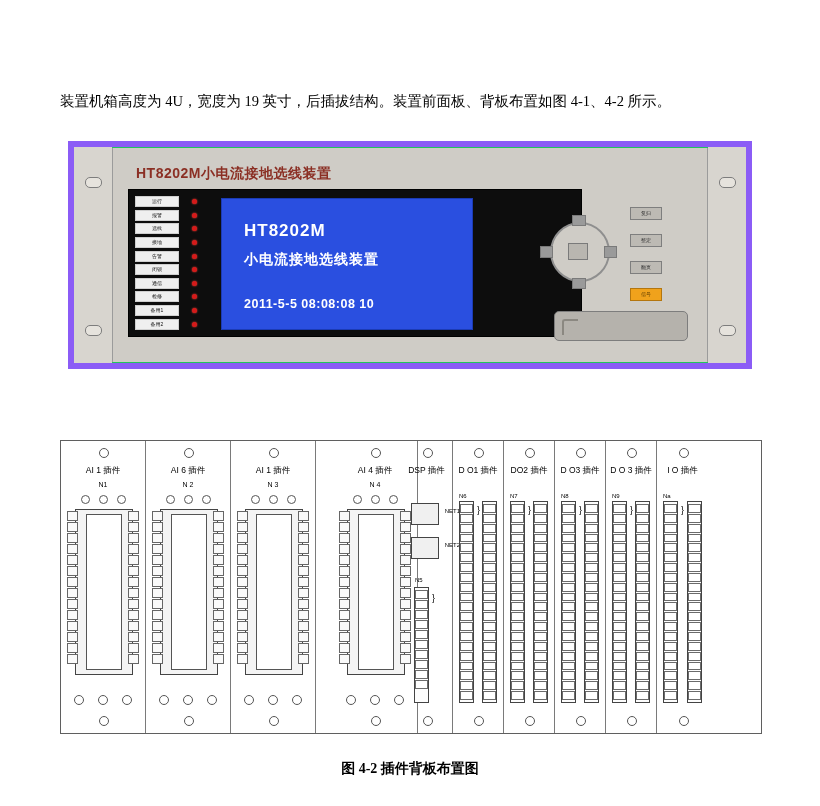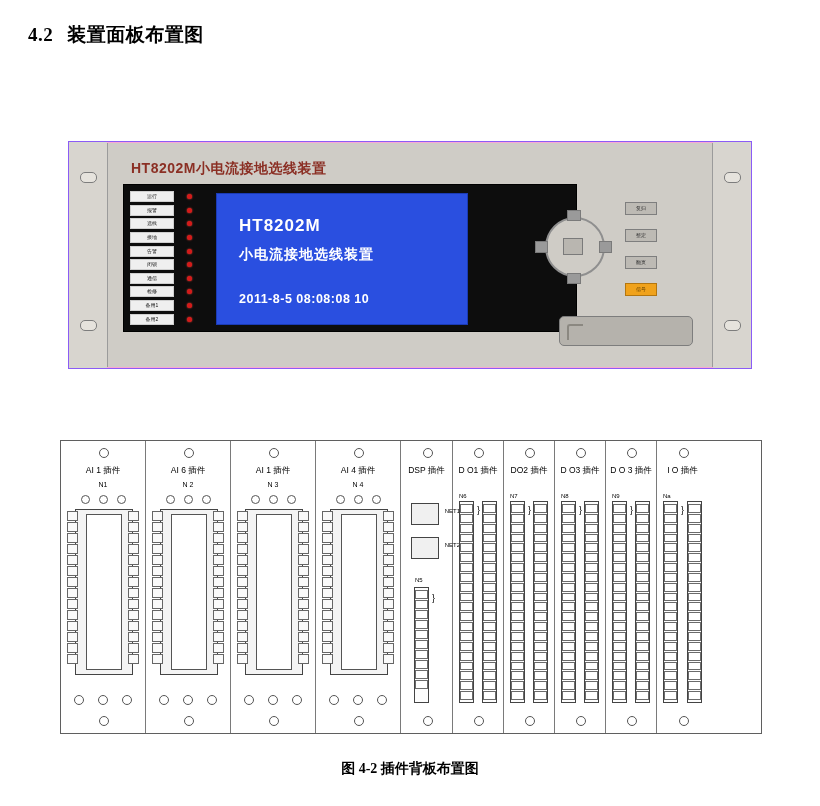--- a/index.html
+++ b/index.html
@@ -45,22 +45,22 @@
   .fig1-wrap {
     position: absolute;
     left: 68px;
     top: 141px;
     width: 684px;
     height: 228px;
   }
   .chassis {
     position: absolute;
     inset: 0;
-    background: #f9a8d4;
-    border: 1px solid #8b5cf6;
+    background: #22c55e;
+    border: 6px solid #8b5cf6;
   }
   .chassis-inner {
     position: absolute;
     left: 38px;
     top: 1px;
     right: 38px;
     bottom: 1px;
     background: #cfccc6;
     border-left: 1px solid #9b9b9b;
     border-right: 1px solid #9b9b9b;
@@ -438,24 +438,22 @@
     font-size: 6px;
     font-family: "Liberation Sans", sans-serif;
     white-space: nowrap;
   }
 </style>
 </head>
 <body>
 
 <div class="page">
 
-  <div class="section-title">
-    <span class="num">4.2</span><span>装置面板布置图</span>
-  </div>
-
+
+  <div class="body-para">装置机箱高度为 4U，宽度为 19 英寸，后插拔结构。装置前面板、背板布置如图 4-1、4-2 所示。</div>
 
   <div class="fig1-wrap">
     <div class="chassis">
       <div class="chassis-inner"></div>
 
       <div class="ear left">
         <div class="ear-hole h1"></div>
         <div class="ear-hole h2"></div>
       </div>
       <div class="ear right">
@@ -507,21 +505,21 @@
           </div>
           <div class="led-row">
             <div class="led-label">备用2</div>
             <div class="led-dot"></div>
           </div>
         </div>
 
         <div class="lcd">
           <div class="lcd-line lcd-l1">HT8202M</div>
           <div class="lcd-line lcd-l2">小电流接地选线装置</div>
-          <div class="lcd-line lcd-l3">2011-8-5  08:08:08     10</div>
+          <div class="lcd-line lcd-l3">2011-5-5  08:08:08     10</div>
         </div>
       </div>
 
       <div class="keypad">
         <div class="keypad-ring"></div>
         <div class="kbtn up"></div>
         <div class="kbtn down"></div>
         <div class="kbtn left"></div>
         <div class="kbtn right"></div>
         <div class="kbtn center"></div>
@@ -690,21 +688,21 @@
           <div class="t"></div>
           <div class="t"></div>
       </div>
       <div class="ai-bottom-dots">
         <div class="d"></div>
         <div class="d"></div>
         <div class="d"></div>
       </div>
     </div>
 
-    <div class="slot" style="left:255px;width:85px;">
+    <div class="slot" style="left:272px;width:85px;">
       <div class="slot-screw top"></div>
       <div class="slot-screw bot"></div>
       <div class="slot-title">AI 4 插件</div>
       <div class="slot-sub">N 4</div>
       <div class="ai-dots">
         <div class="d"></div>
         <div class="d"></div>
         <div class="d"></div>
       </div>
       <div class="ai-block">

